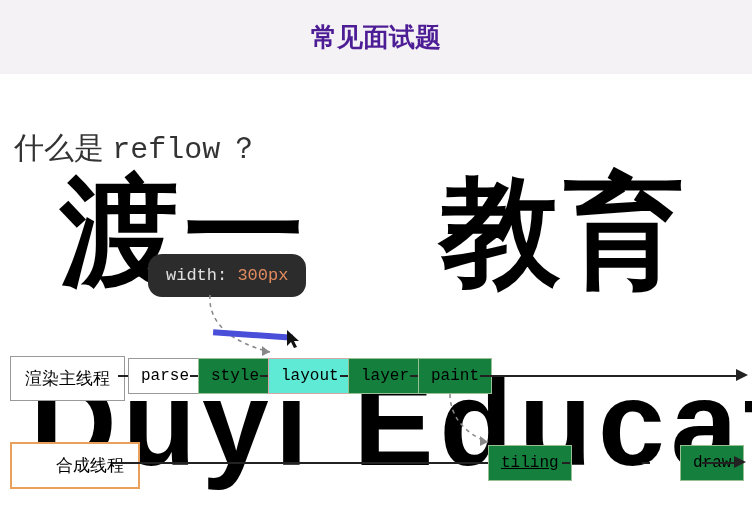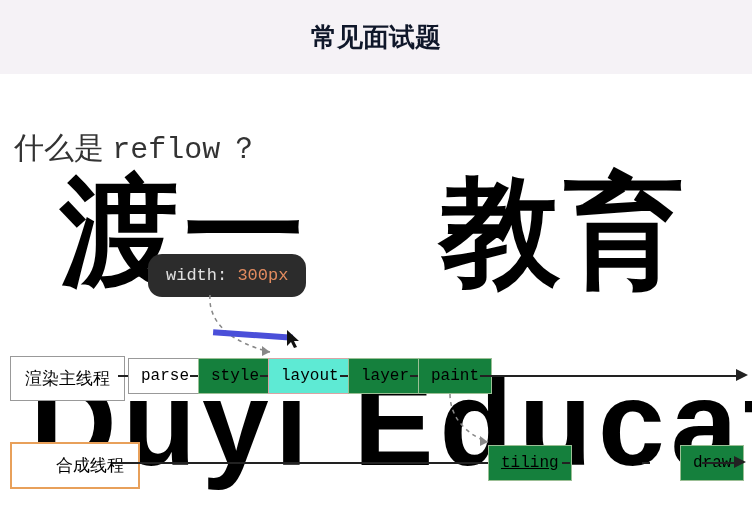--- a/index.html
+++ b/index.html
@@ -14,21 +14,21 @@
 .header {
   background: #f5f2f6;
   height: 74px;
   display: flex;
   align-items: center;
   justify-content: center;
 }
 .header-title {
   font-size: 26px;
   font-weight: 600;
-  color: #0f172a;
+  color: #4c1d95;
 }
 .content {
   position: relative;
   padding: 0;
 }
 .question {
   position: absolute;
   left: 14px;
   top: 54px;
   font-size: 30px;

